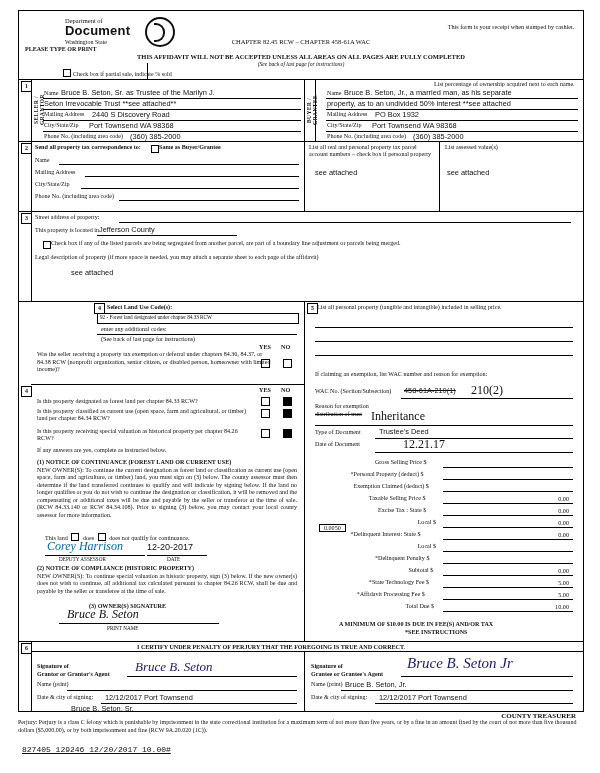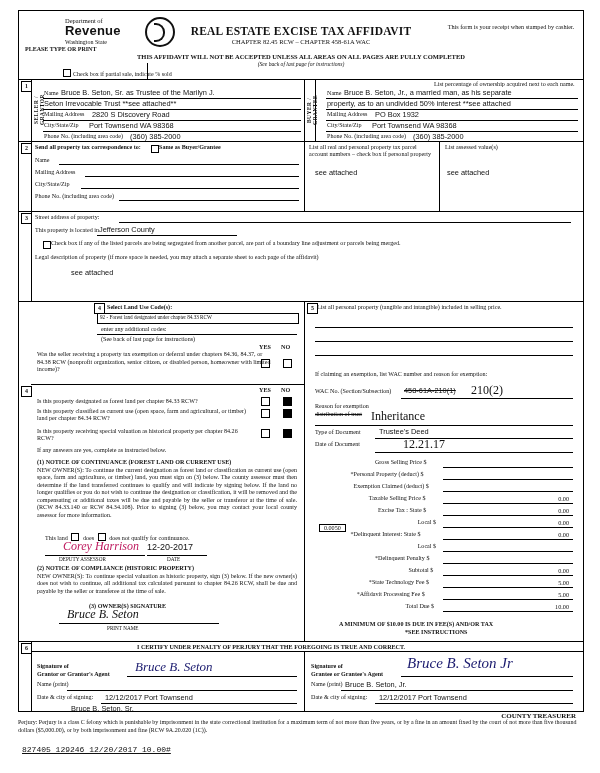--- a/index.html
+++ b/index.html
@@ -39,25 +39,24 @@
 </style>
 </head>
 <body>
 
 <div class="page">
   <div class="sheet">
 
     <div class="hdr">
       <div class="dept">
         <div>Department of</div>
-        <div class="big">Revenue</div>
+        <div class="big">Document</div>
         <div class="sub">Washington State</div>
       </div>
       <div class="logo"></div>
-      <div class="title">REAL ESTATE EXCISE TAX AFFIDAVIT</div>
       <div class="subtitle">CHAPTER 82.45 RCW – CHAPTER 458-61A WAC</div>
       <div class="receipt">This form is your receipt when stamped by cashier.</div>
       <div class="pleaseprint">PLEASE TYPE OR PRINT</div>
       <div class="affid">THIS AFFIDAVIT WILL NOT BE ACCEPTED UNLESS ALL AREAS ON ALL PAGES ARE FULLY COMPLETED</div>
       <div class="seeback">(See back of last page for instructions)</div>
       <div class="chkline">
         <span class="cb"></span><span>Check box if partial sale, indicate % sold</span>
       </div>
       <div class="vline" style="left:128px;top:52px;height:16px;"></div>
     </div>
@@ -70,21 +69,21 @@
     <div class="vert" style="left:14px;top:72px;height:54px;width:9px;">SELLER / GRANTOR</div>
     <div class="vert" style="left:287px;top:72px;height:54px;width:9px;">BUYER / GRANTEE</div>
     <div class="lbl" style="left:415px;top:70px;">List percentage of ownership acquired next to each name.</div>
 
     <div class="lbl" style="left:25px;top:79px;">Name</div>
     <div class="hand" style="left:42px;top:77px;">Bruce B. Seton, Sr. as Trustee of the Marilyn J.</div>
     <div class="hline" style="left:24px;top:87px;width:258px;"></div>
     <div class="hand" style="left:25px;top:88px;">Seton Irrevocable Trust **see attached**</div>
     <div class="hline" style="left:24px;top:98px;width:258px;"></div>
     <div class="lbl" style="left:25px;top:100px;">Mailing Address</div>
-    <div class="hand" style="left:73px;top:99px;">2820 S Discovery Road</div>
+    <div class="hand" style="left:73px;top:99px;">2440 S Discovery Road</div>
     <div class="hline" style="left:24px;top:109px;width:258px;"></div>
     <div class="lbl" style="left:25px;top:111px;">City/State/Zip</div>
     <div class="hand" style="left:70px;top:110px;">Port Townsend WA  98368</div>
     <div class="hline" style="left:24px;top:120px;width:258px;"></div>
     <div class="lbl" style="left:25px;top:122px;">Phone No. (including area code)</div>
     <div class="hand" style="left:111px;top:121px;">(360) 385-2000</div>
 
     <div class="lbl" style="left:308px;top:79px;">Name</div>
     <div class="hand" style="left:325px;top:77px;">Bruce B. Seton, Jr., a married man, as his separate</div>
     <div class="hline" style="left:307px;top:87px;width:252px;"></div>
@@ -170,21 +169,21 @@
     <div class="lbl" style="left:18px;top:448px;font-weight:bold;">(1) NOTICE OF CONTINUANCE (FOREST LAND OR CURRENT USE)</div>
     <div class="lbl" style="left:18px;top:456px;width:260px;line-height:1.22;text-align:justify;">NEW OWNER(S): To continue the current designation as forest land or classification as current use (open space, farm and agriculture, or timber) land, you must sign on (3) below. The county assessor must then determine if the land transferred continues to qualify and will indicate by signing below. If the land no longer qualifies or you do not wish to continue the designation or classification, it will be removed and the compensating or additional taxes will be due and payable by the seller or transferor at the time of sale. (RCW 84.33.140 or RCW 84.34.108). Prior to signing (3) below, you may contact your local county assessor for more information.</div>
     <div class="lbl" style="left:26px;top:522px;">
       <span>This land</span>
       <span class="cb"></span>
       <span>does</span>
       <span class="cb"></span>
       <span>does not</span>
       <span>qualify for continuance.</span>
     </div>
-    <div class="sig" style="left:44px;top:528px;font-size:12px;color:#be185d;">Corey Harrison</div>
+    <div class="sig" style="left:28px;top:528px;font-size:12px;color:#0369a1;">Corey Harrison</div>
     <div class="hand" style="left:128px;top:531px;font-size:9px;">12-20-2017</div>
     <div class="hline" style="left:26px;top:544px;width:100px;"></div>
     <div class="hline" style="left:128px;top:544px;width:60px;"></div>
     <div class="tiny" style="position:absolute;left:40px;top:545px;">DEPUTY ASSESSOR</div>
     <div class="tiny" style="position:absolute;left:148px;top:545px;">DATE</div>
 
     <div class="lbl" style="left:18px;top:554px;font-weight:bold;">(2) NOTICE OF COMPLIANCE (HISTORIC PROPERTY)</div>
     <div class="lbl" style="left:18px;top:562px;width:260px;line-height:1.22;text-align:justify;">NEW OWNER(S): To continue special valuation as historic property, sign (3) below. If the new owner(s) does not wish to continue, all additional tax calculated pursuant to chapter 84.26 RCW, shall be due and payable by the seller or transferee at the time of sale.</div>
     <div class="lbl" style="left:70px;top:592px;font-weight:bold;">(3) OWNER(S) SIGNATURE</div>
     <div class="sig" style="left:48px;top:596px;font-size:12px;color:#111;">Bruce B. Seton</div>

